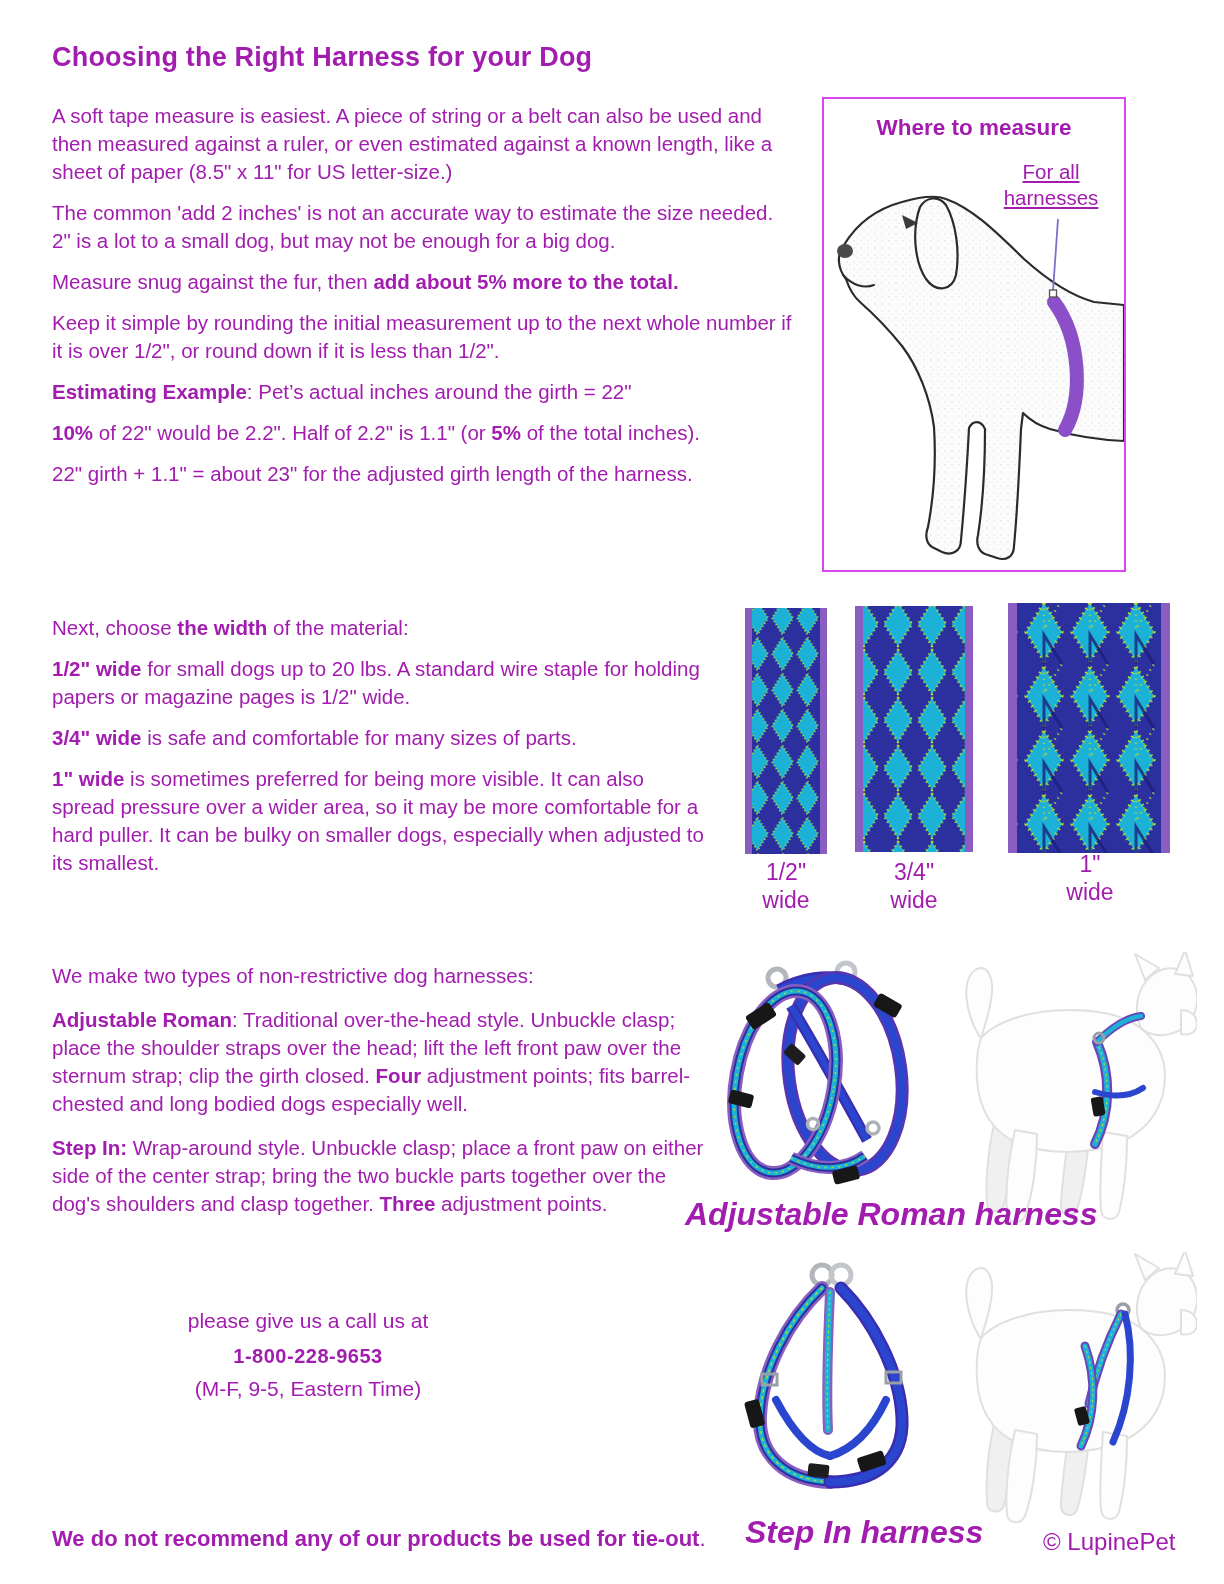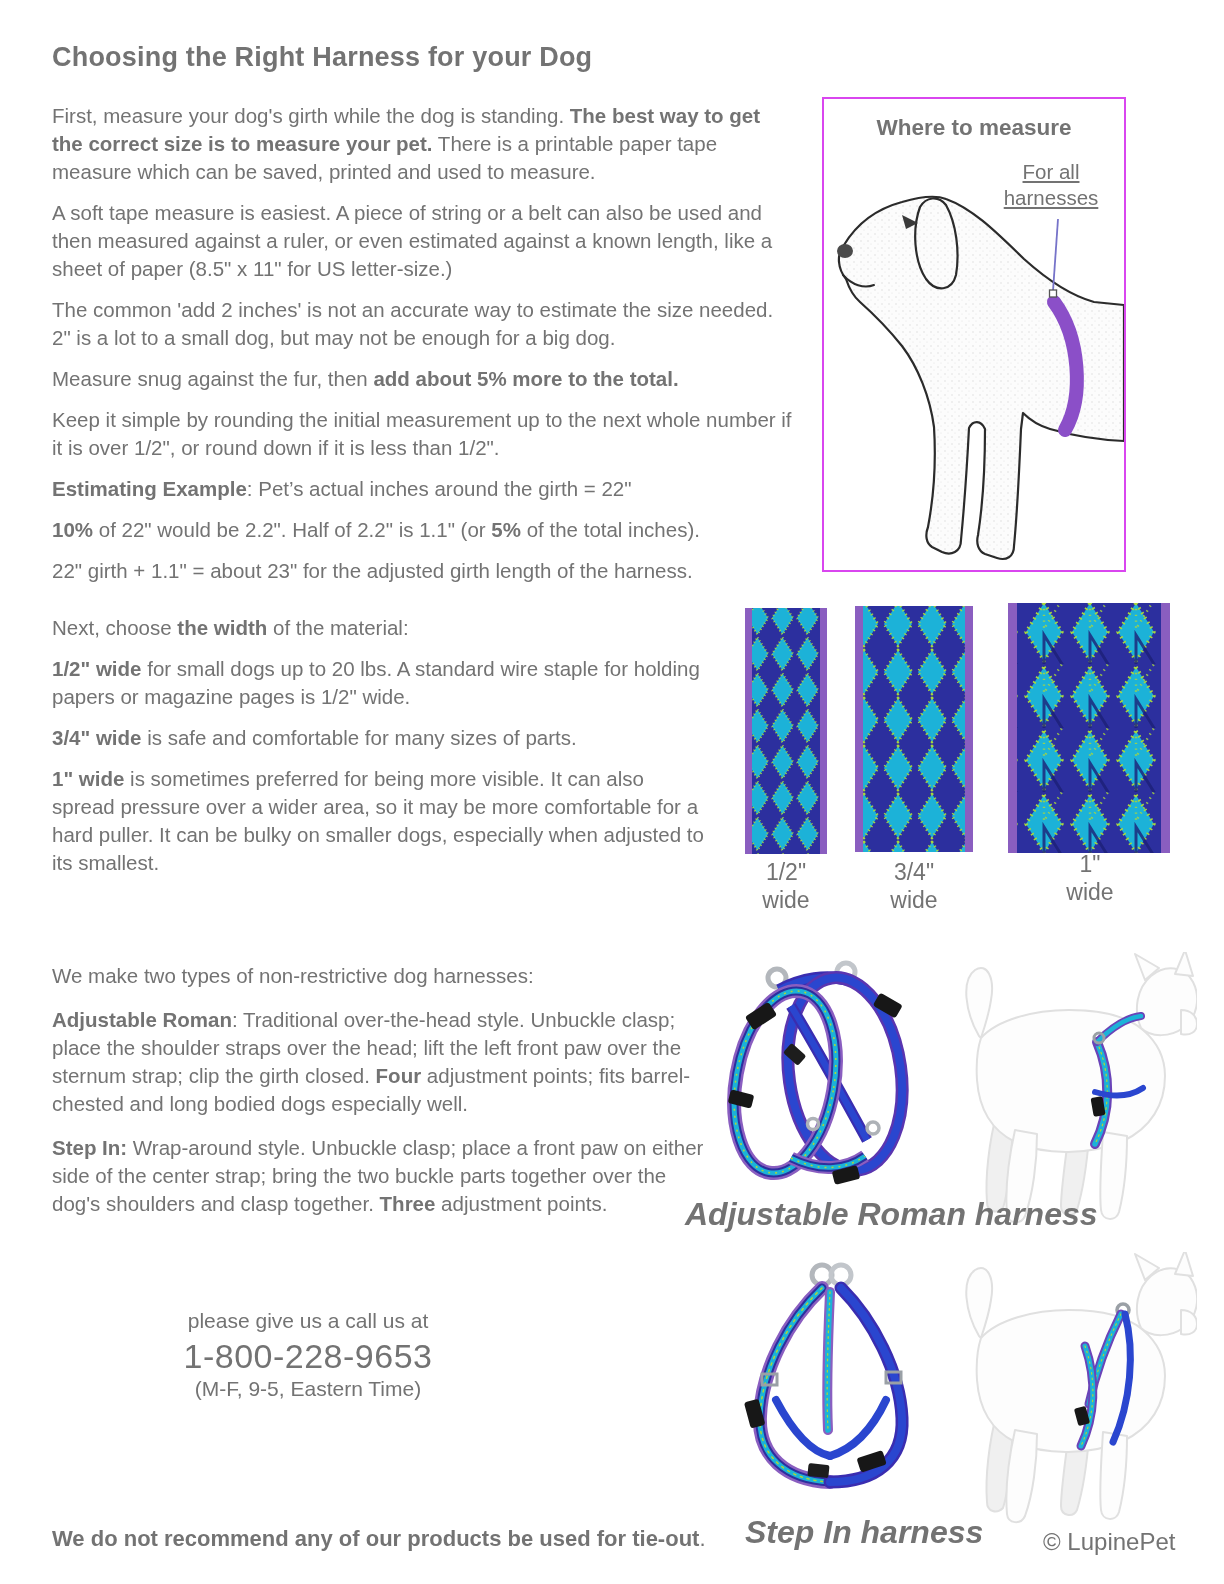--- a/index.html
+++ b/index.html
@@ -1,49 +1,48 @@
 <!DOCTYPE html>
 <html><head>
 <meta charset="utf-8">
 <style>
   html,body{margin:0;padding:0;background:#fff;}
   .page{
     position:relative;width:1224px;height:1584px;background:#ffffff;
-    font-family:"Liberation Sans","DejaVu Sans",sans-serif;color:#737373;overflow:hidden;
+    font-family:"Liberation Sans","DejaVu Sans",sans-serif;color:#a21caf;overflow:hidden;
   }
   .abs{position:absolute;}
   .page-title{left:52px;top:42px;font-size:27px;font-weight:bold;letter-spacing:.2px;}
   .textcol p{margin:0 0 13px 0;font-size:20.5px;line-height:28px;}
   #sec-types p{margin-bottom:16px;}
   .b{font-weight:bold;}
   
   .measure-box{left:822px;top:97px;width:304px;height:475px;border:2px solid #d946ef;background:#fff;box-sizing:border-box;}
   .measure-title{left:0;right:0;top:16px;text-align:center;font-size:22.5px;font-weight:bold;}
   .measure-callout{left:160px;top:60px;width:134px;text-align:center;font-size:20.5px;line-height:26px;}
   .measure-callout span{display:block;text-decoration:underline;}
   
   .swatch-label{width:120px;text-align:center;font-size:23px;line-height:28px;}
   
   .caption{font-size:32px;font-weight:bold;font-style:italic;}
   .contact{text-align:center;}
   .contact .line{font-size:21px;line-height:30px;}
-  .contact .phone{font-size:34px;font-weight:normal;line-height:40px;letter-spacing:.5px;}
+  .contact .phone{font-size:20px;font-weight:bold;line-height:40px;letter-spacing:.5px;}
   .contact .hours{font-size:21px;line-height:26px;}
   .footer-note{font-size:22px;}
   .copyright{font-size:24px;}
 </style>
 </head>
 <body>
 
 <div class="page">
 
   <div class="abs page-title">Choosing the Right Harness for your Dog</div>
 
   <div class="abs textcol" id="sec-intro" style="left:52px;top:102px;width:742px;">
-    <p><span>First, measure your dog's girth while the dog is standing. </span><span class="b">The best way to get the correct size is to measure your pet.</span><span> There is a printable paper tape measure which can be saved, printed and used to measure.</span></p>
     <p><span>A soft tape measure is easiest. A piece of string or a belt can also be used and then measured against a ruler, or even estimated against a known length, like a sheet of paper (8.5" x 11" for US letter-size.)</span></p>
     <p><span>The common 'add 2 inches' is not an accurate way to estimate the size needed. 2" is a lot to a small dog, but may not be enough for a big dog.</span></p>
     <p><span>Measure snug against the fur, then </span><span class="b">add about 5% more to the total.</span></p>
     <p><span>Keep it simple by rounding the initial measurement up to the next whole number if it is over 1/2", or round down if it is less than 1/2".</span></p>
     <p><span class="b">Estimating Example</span><span>: Pet’s actual inches around the girth = 22"</span></p>
     <p><span class="b">10%</span><span> of 22" would be 2.2". Half of 2.2" is 1.1" (or </span><span class="b">5%</span><span> of the total inches).</span></p>
     <p><span>22" girth + 1.1" = about 23" for the adjusted girth length of the harness.</span></p>
   </div>
 
   <div class="abs textcol" id="sec-width" style="left:52px;top:614px;width:655px;">

